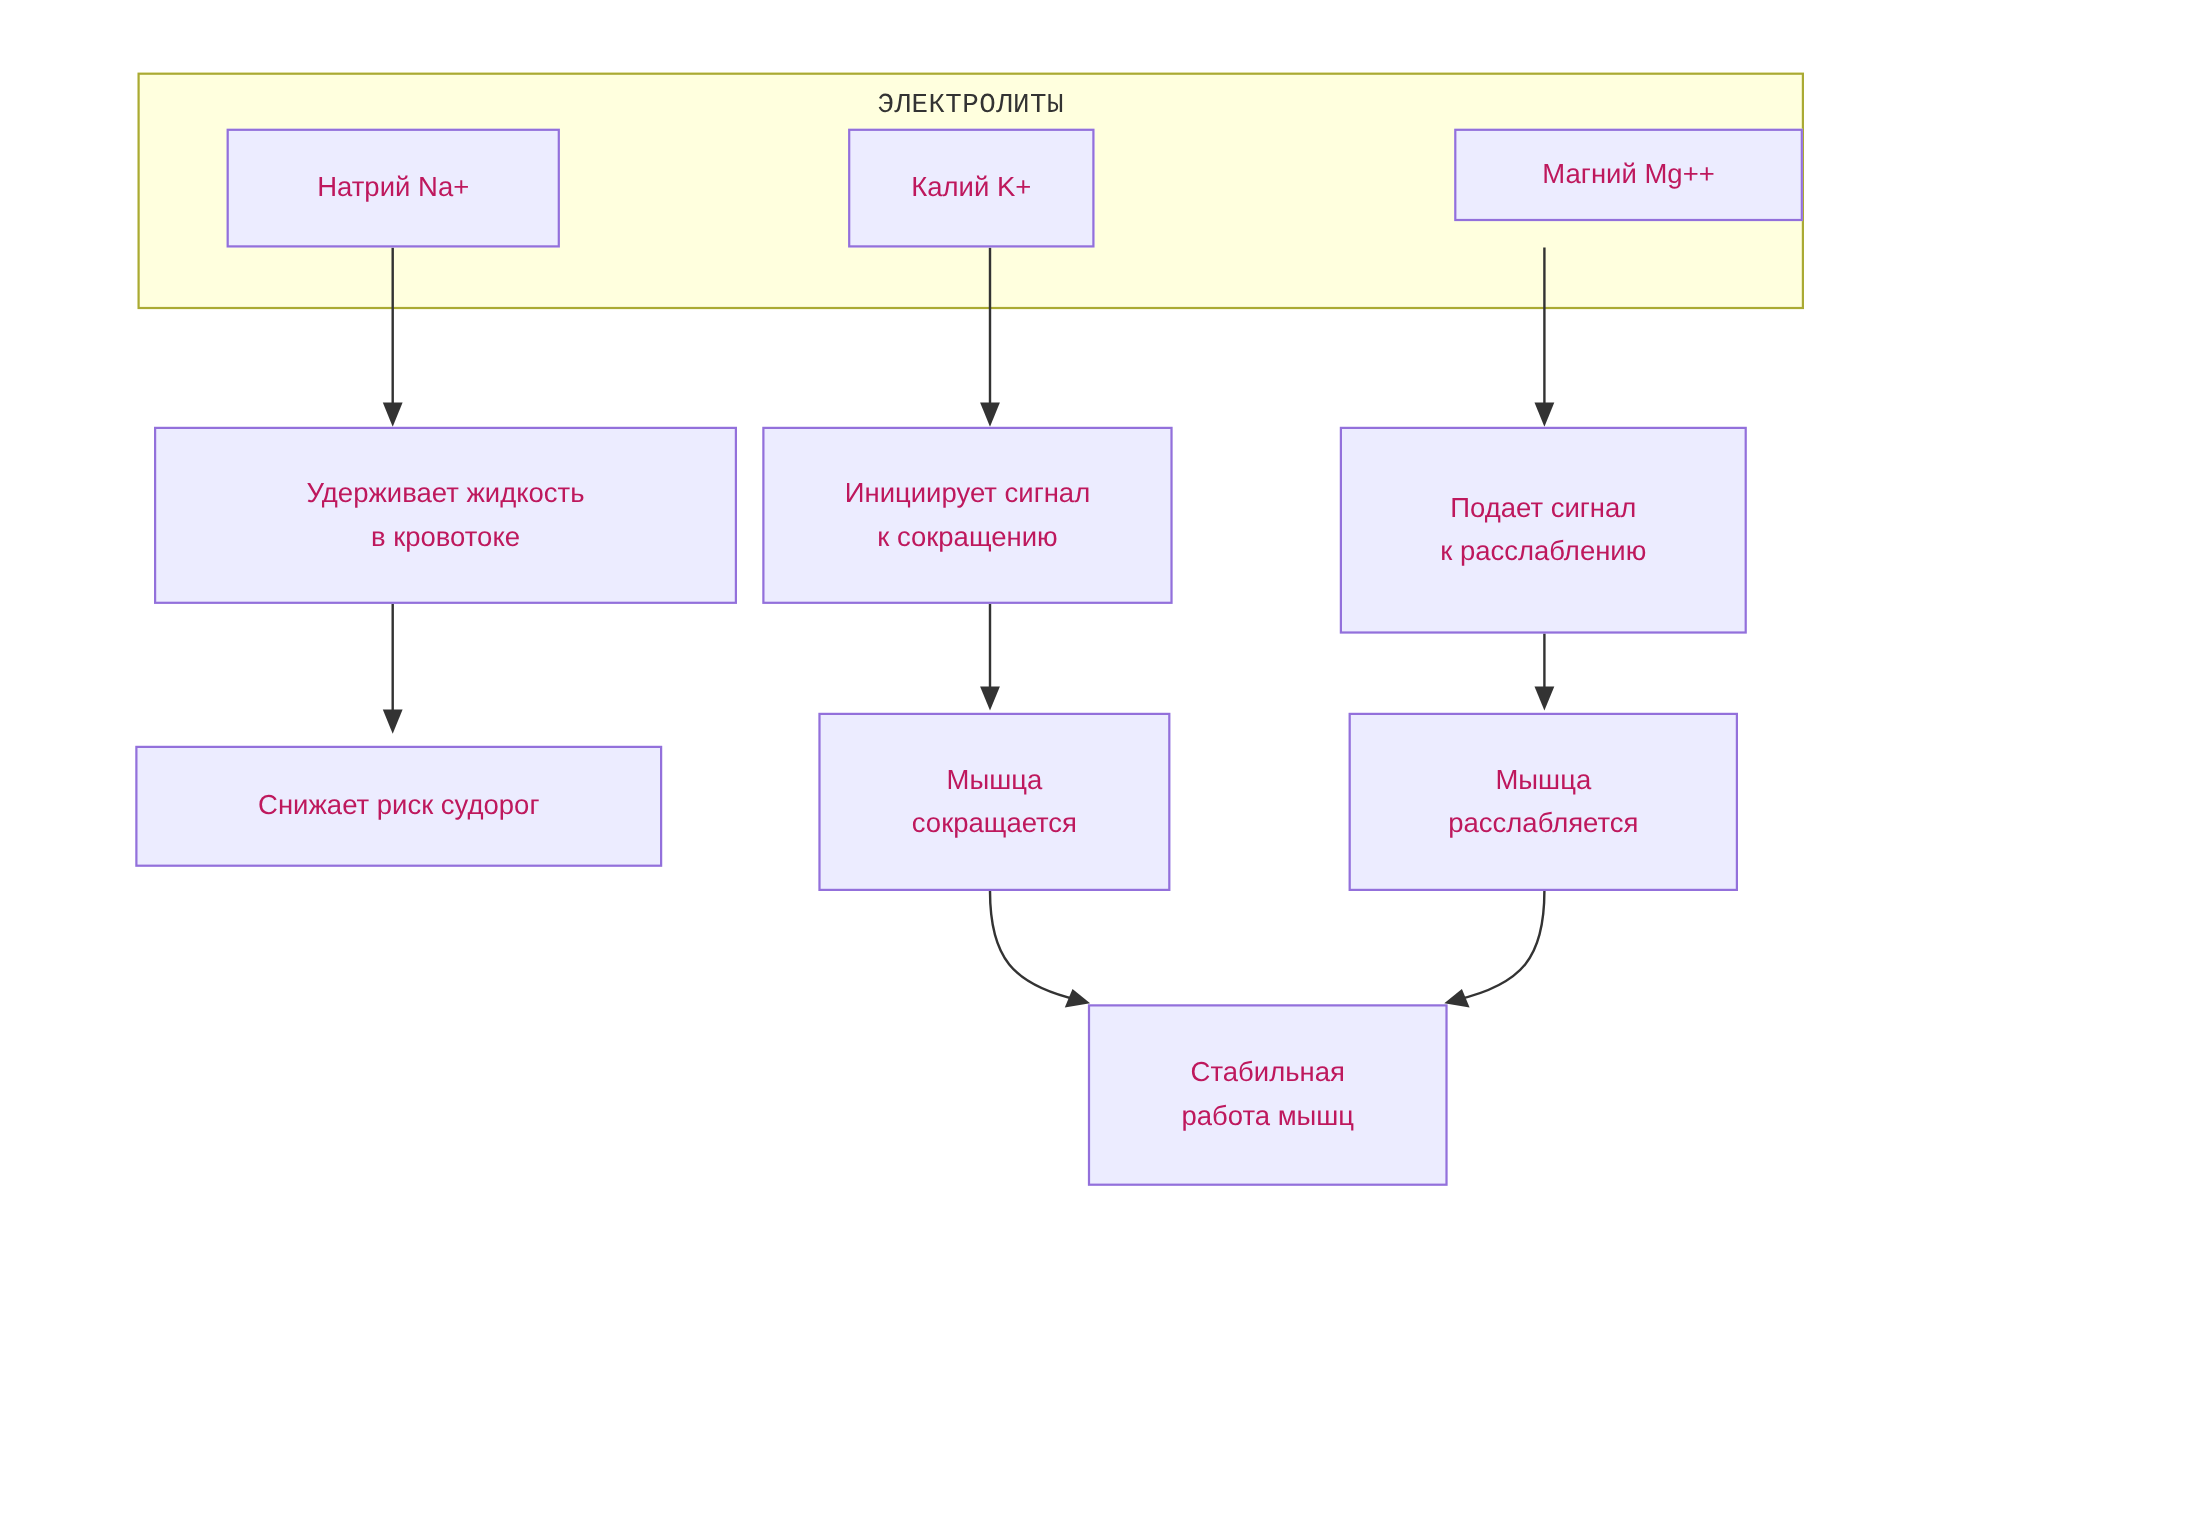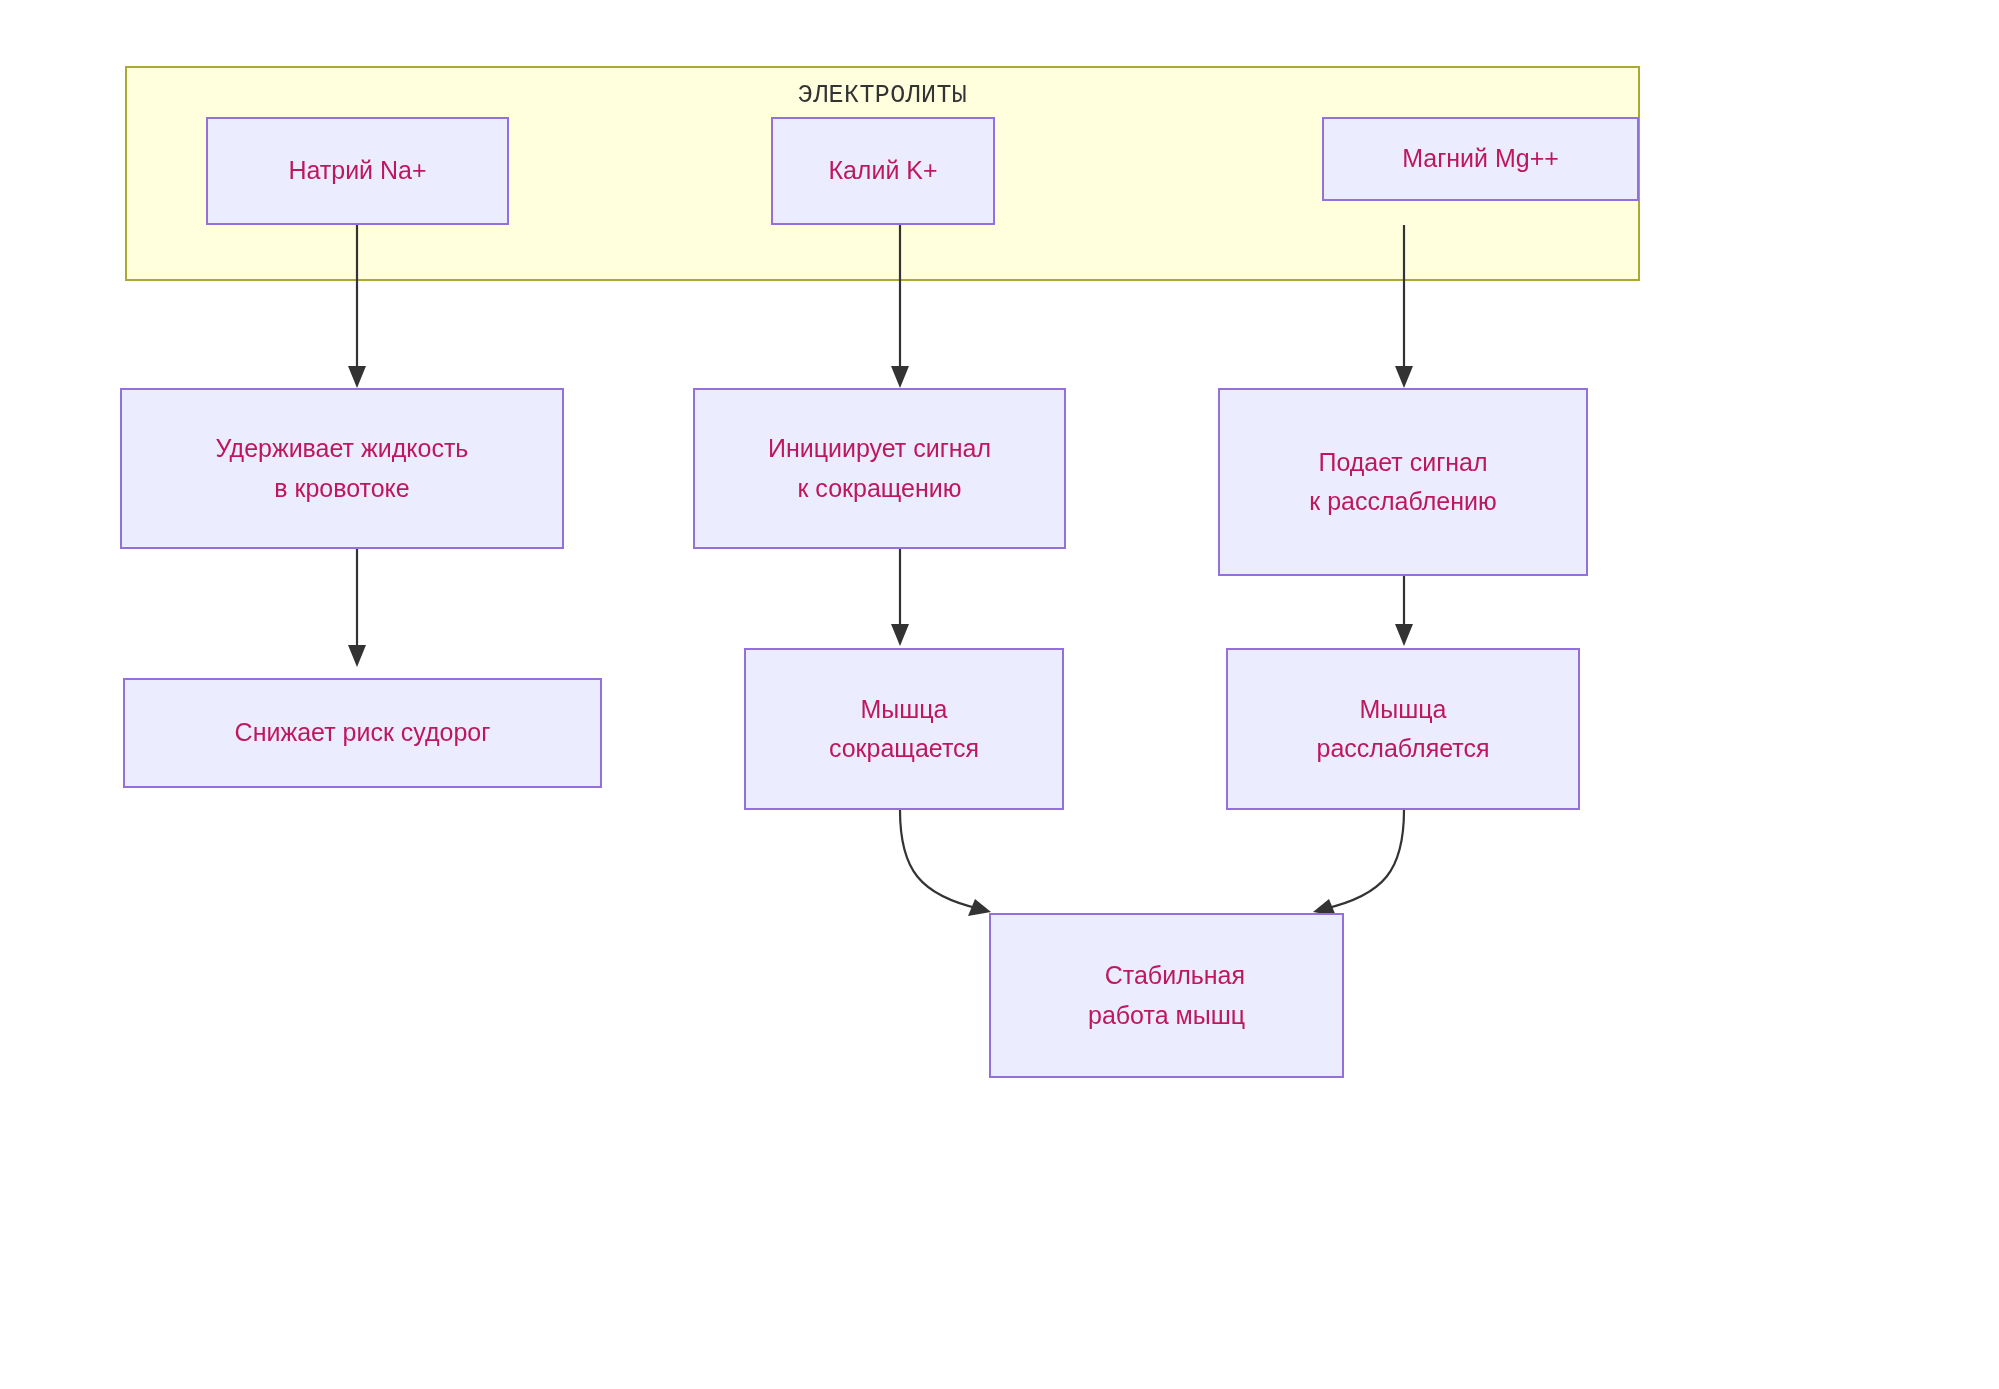--- a/index.html
+++ b/index.html
@@ -133,21 +133,21 @@
   </div>
 
   <div class="node" style="left:771px; top:117px; width:224px; height:108px;">
     <span class="node-label">Калий K+</span>
   </div>
 
   <div class="node" style="left:1295px; top:117px; width:317px; height:84px;margin-left:27px;">
     <span class="node-label">Магний Mg++</span>
   </div>
 
-  <div class="node" style="left:120px; top:388px; width:444px; height:161px;">
+  <div class="node" style="left:140px; top:388px; width:530px; height:161px;">
     <span class="node-label">Удерживает жидкость
 в кровотоке</span>
   </div>
 
   <div class="node" style="left:693px; top:388px; width:373px; height:161px;">
     <span class="node-label">Инициирует сигнал
 к сокращению</span>
   </div>
 
   <div class="node" style="left:1218px; top:388px; width:370px; height:188px;">
@@ -162,18 +162,18 @@
   <div class="node" style="left:744px; top:648px; width:320px; height:162px;">
     <span class="node-label">Мышца
 сокращается</span>
   </div>
 
   <div class="node" style="left:1226px; top:648px; width:354px; height:162px;">
     <span class="node-label">Мышца
 расслабляется</span>
   </div>
 
-  <div class="node" style="left:989px; top:913px; width:355px; height:165px;text-align:right;">
+  <div class="node" style="left:989px; top:913px; width:327px; height:165px;">
     <span class="node-label">Стабильная
 работа мышц</span>
   </div>
 
 </div>
 
 </body></html>

